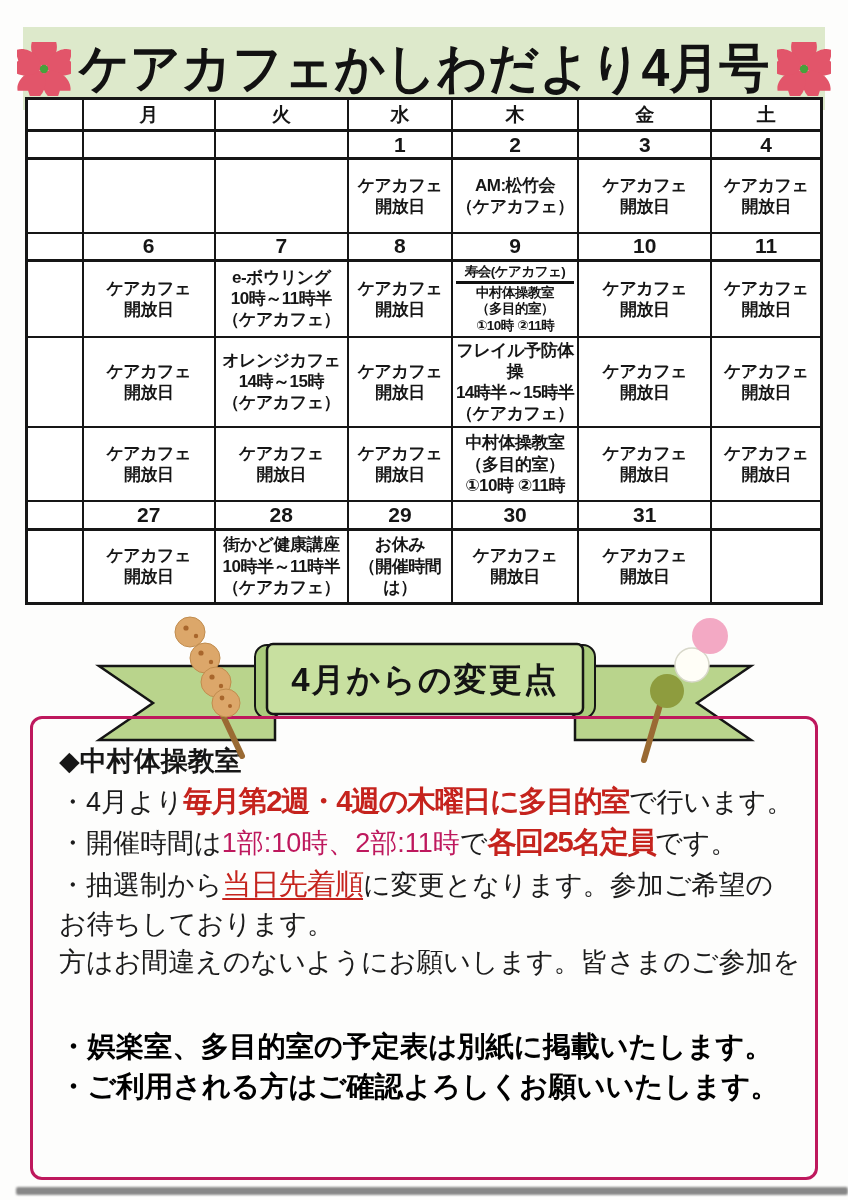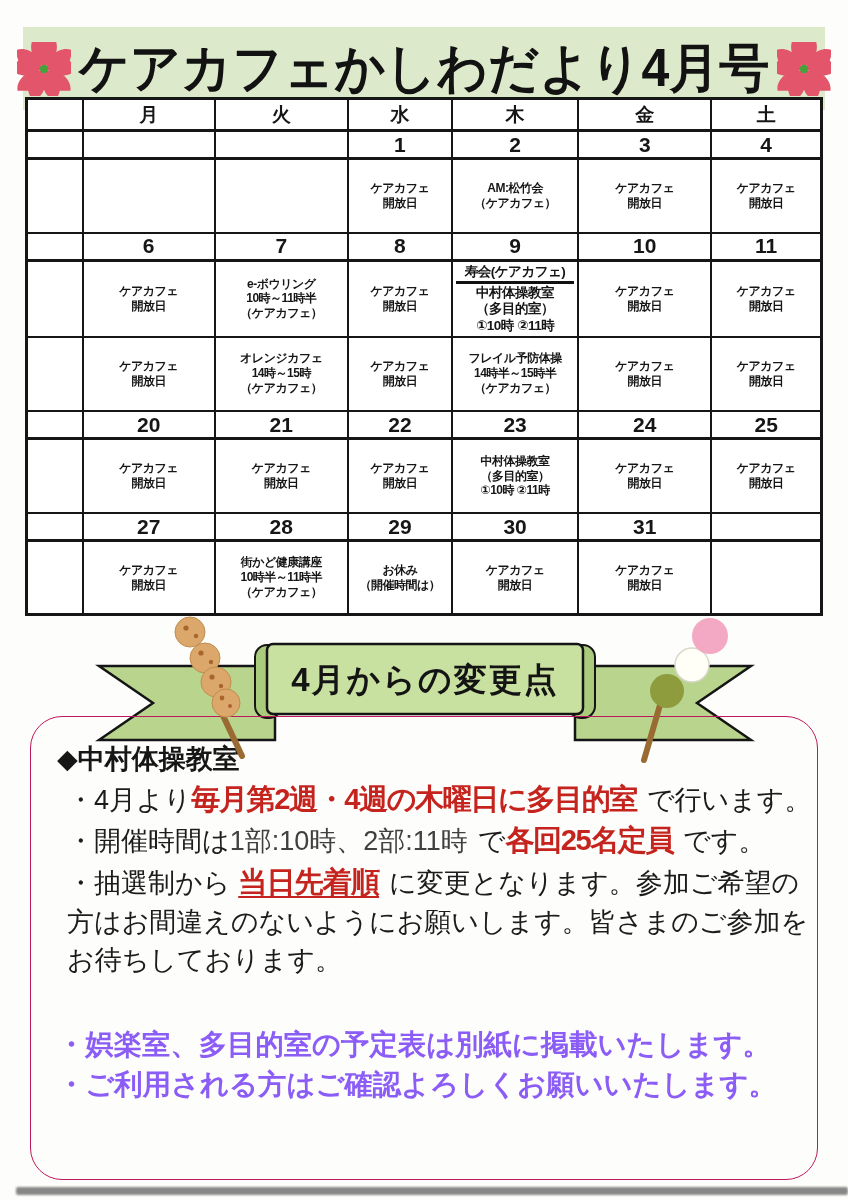--- a/index.html
+++ b/index.html
@@ -40,21 +40,21 @@
   .calendar th {
     height: 32px; font-size: 19px; font-weight: 800;
     text-align: center; border-bottom-width: 3px; background:#fff;
   }
   .date-row td {
     height: 28px; font-size: 21px; font-weight: 800;
     text-align: center; vertical-align: middle;
     border-bottom-width: 3px; padding: 0;
   }
   .event-row td {
-    height: 74px; font-size: 12px; font-weight: 800;
+    height: 74px; font-size: 17px; font-weight: 800;
     text-align: center; vertical-align: middle;
     line-height: 1.24; padding: 2px 1px;
     letter-spacing: -0.5px;
   }
   .event-row td.small { font-size: 13.5px; line-height: 1.2; }
   .cell-rule { border-top: 3px solid #111; margin: 1px 2px; }
 
   
   .ribbon { position: absolute; left: 95px; top: 642px; }
   .ribbon text {
@@ -63,36 +63,36 @@
   }
 
   
   .dango-left  { position: absolute; left: 158px; top: 610px; z-index: 6; }
   .dango-right { position: absolute; left: 628px; top: 610px; z-index: 6; }
 
   
   .notice-box {
     position: absolute; left: 30px; top: 716px;
     width: 788px; height: 464px;
-    border: 1px solid #be185d; border-radius: 32px;
+    border: 3px solid #be185d; border-radius: 12px;
     padding: 24px 10px 0 26px;
     background: transparent;
   }
   .n-heading {
     font-size: 27px; font-weight: 800; color: #161616;
     line-height: 1.4; white-space: nowrap;
   }
   .n-line { font-size: 27px; color: #1c1c1c; line-height: 1.42; white-space: nowrap; }
   .n-line.indent { padding-left: 18px; }
-  .seg-plain   { color: #1c1c1c; margin-left: 10px; }
-  .seg-red     { color: #404040; }
+  .seg-plain   { color: #1c1c1c; }
+  .seg-red     { color: #be185d; }
   .seg-redbold { color: #c5231d; font-weight: 800; font-size: 1.08em; letter-spacing: -1.5px; }
-  .seg-redboldu{ color: #c5231d; font-weight: 700; font-size: 1.08em; letter-spacing: -1px;
-                 text-decoration: underline; text-underline-offset: 4px; margin-left: 8px; }
-  .seg-redline { color: #8b5cf6; font-weight: 800; font-size: 1.05em; }
+  .seg-redboldu{ color: #c5231d; font-weight: 400; font-size: 1.08em; letter-spacing: -1px;
+                 text-decoration: underline; text-underline-offset: 4px; }
+  .seg-redline { color: #000000; font-weight: 800; font-size: 1.05em; }
   .n-section.section2 { margin-top: 44px; }
 
   
   .scan-bar {
     position: absolute; left: 16px; top: 1187px;
     width: 832px; height: 8px; background: #737373;
     filter: blur(1px); opacity: .85; border-radius: 2px;
   }
 </style>
 </head>
@@ -238,29 +238,20 @@
           </td>
           <td>
             <div class="cell-line">ケアカフェ</div>
             <div class="cell-line">開放日</div>
           </td>
           <td>
             <div class="cell-line">ケアカフェ</div>
             <div class="cell-line">開放日</div>
           </td>
         </tr>
-        <tr class="date-row">
-          <td></td>
-          <td>20</td>
-          <td>21</td>
-          <td>22</td>
-          <td>23</td>
-          <td>24</td>
-          <td>25</td>
-        </tr>
         <tr class="event-row">
           <td></td>
           <td>
             <div class="cell-line">ケアカフェ</div>
             <div class="cell-line">開放日</div>
           </td>
           <td>
             <div class="cell-line">ケアカフェ</div>
             <div class="cell-line">開放日</div>
           </td>
@@ -355,22 +346,22 @@
     <circle cx="82" cy="26" r="18" fill="#f3a9c4"></circle>
   </svg>
 
   <div class="notice-box">
     <div id="notice-content">
         <div class="n-section">
           <div class="n-heading">◆中村体操教室</div>
           <div class="n-line"><span class="seg-plain">・4月より</span><span class="seg-redbold">毎月第2週・4週の木曜日に多目的室</span><span class="seg-plain">で行います。</span></div>
           <div class="n-line"><span class="seg-plain">・開催時間は</span><span class="seg-red">1部:10時、2部:11時</span><span class="seg-plain">で</span><span class="seg-redbold">各回25名定員</span><span class="seg-plain">です。</span></div>
           <div class="n-line"><span class="seg-plain">・抽選制から</span><span class="seg-redboldu">当日先着順</span><span class="seg-plain">に変更となります。参加ご希望の</span></div>
+          <div class="n-line"><span class="seg-plain">お待ちしております。</span></div>
           <div class="n-line"><span class="seg-plain">方はお間違えのないようにお願いします。皆さまのご参加を</span></div>
-          <div class="n-line"><span class="seg-plain">お待ちしております。</span></div>
         </div>
         <div class="n-section section2">
           <div class="n-line"><span class="seg-redline">・娯楽室、多目的室の予定表は別紙に掲載いたします。</span></div>
           <div class="n-line"><span class="seg-redline">・ご利用される方はご確認よろしくお願いいたします。</span></div>
         </div>
       </div>
   </div>
 
   <div class="scan-bar"></div>
 </div>

